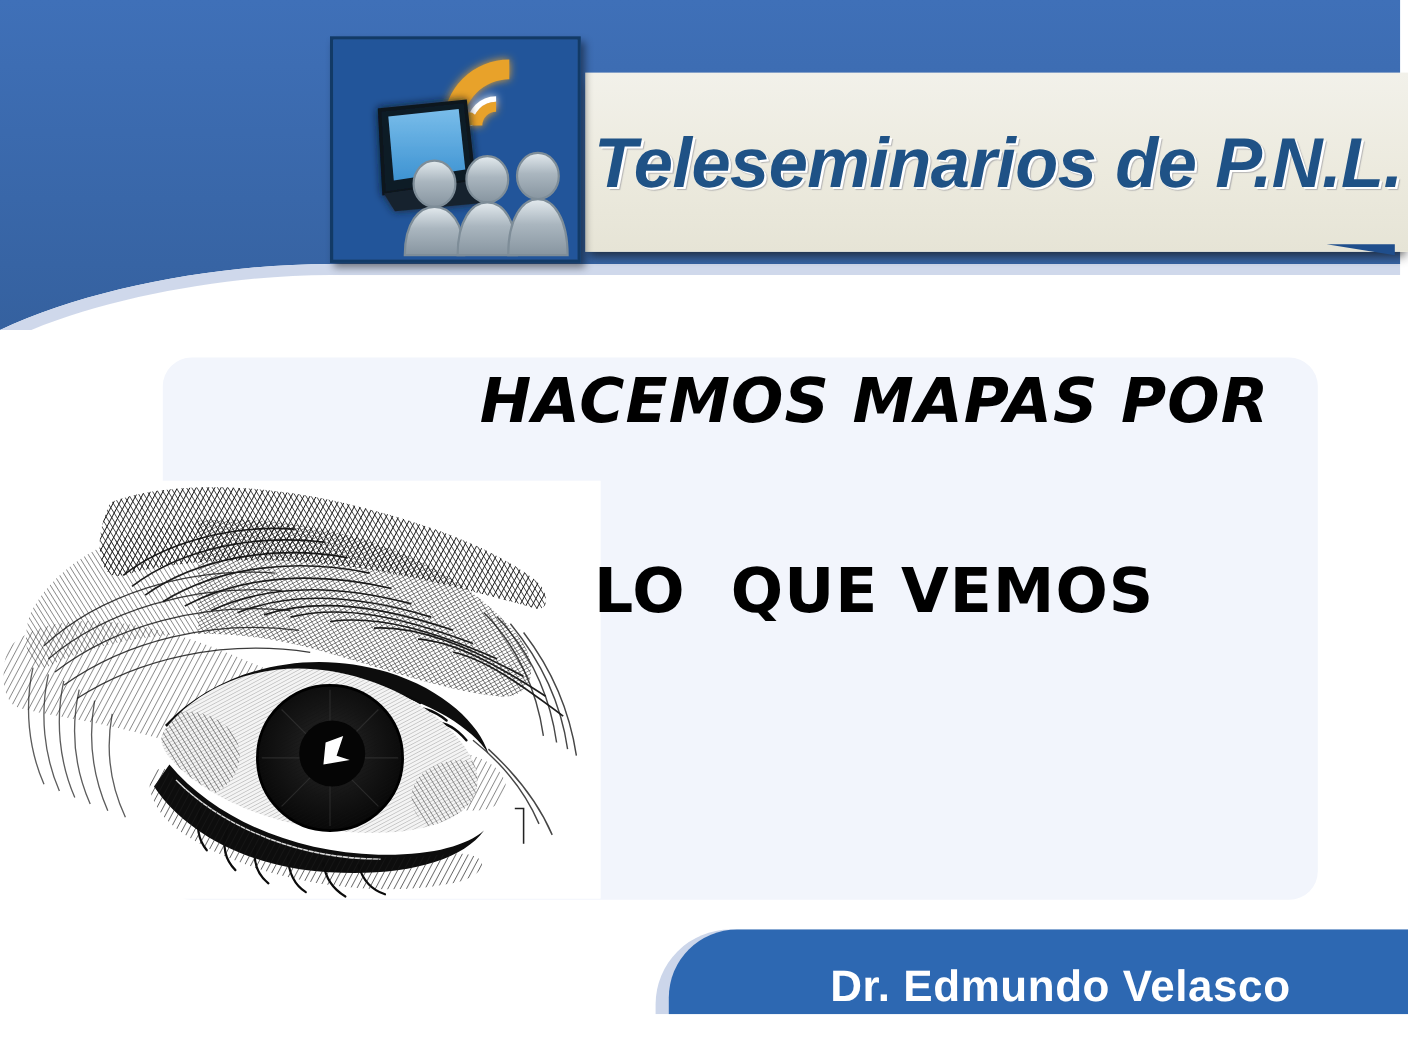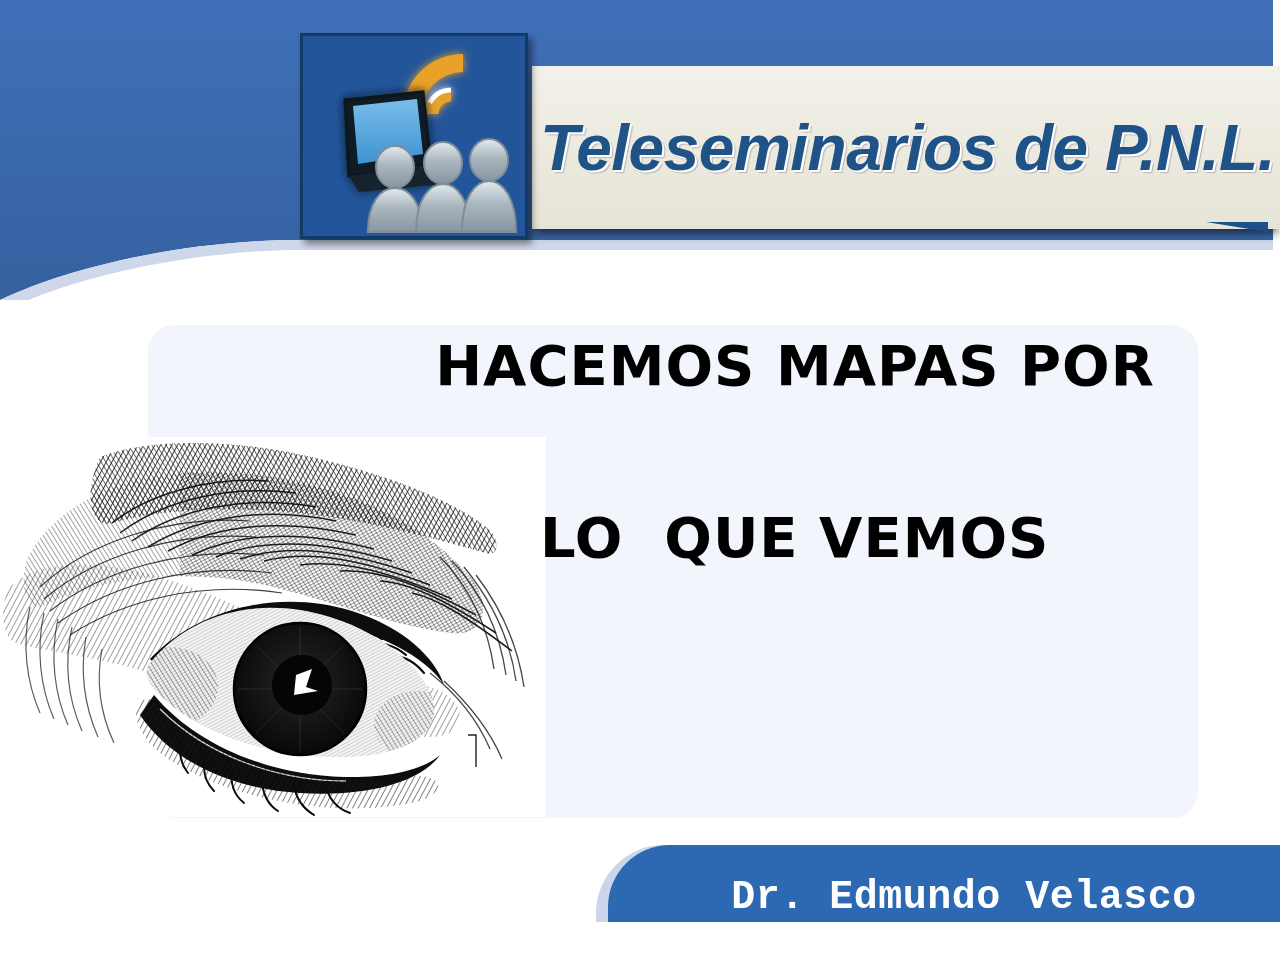--- a/index.html
+++ b/index.html
@@ -120,20 +120,21 @@
     color: #000000;
     white-space: pre;
     letter-spacing: 1px;
   }
   .headline-1 {
     left: 380px;
     top: 333px;
     width: 830px;
     font-size: 56px;
     text-align: center;
+    font-style: italic;
   }
   .headline-2 {
     left: 540px;
     top: 505px;
     width: 680px;
     font-size: 56px;
     text-align: left;
   }
 
   
@@ -154,21 +155,21 @@
     width: 672px;
     height: 105px;
     background: #2d68b2;
     border-top-left-radius: 62px;
     z-index: 3;
     display: flex;
     align-items: center;
     justify-content: center;
   }
   .footer-banner .presenter {
-    font-family: Liberation Mono, monospace;
+    font-family: Liberation Sans, sans-serif;
     font-weight: bold;
     font-size: 40px;
     color: #ffffff;
     letter-spacing: 0.5px;
     white-space: nowrap;
     padding-left: 40px;
   }
 </style>
 </head>
 <body>

